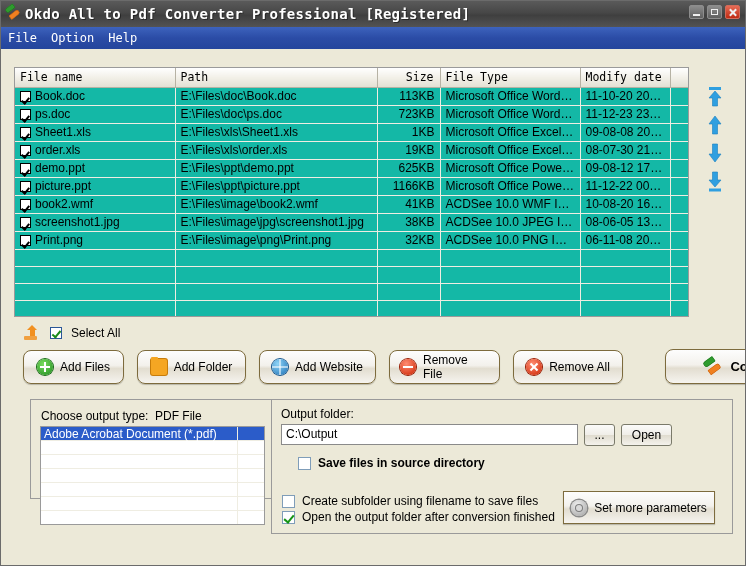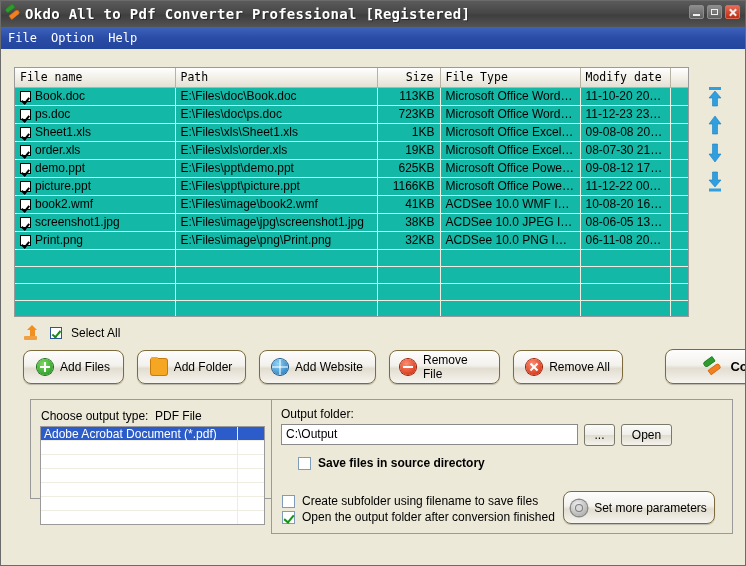--- a/index.html
+++ b/index.html
@@ -187,21 +187,21 @@
   .cbsq{
     width:13px;height:13px;border:1px solid #7f9db9;background:#fff;
     position:relative;box-sizing:border-box;flex:0 0 auto;
   }
   .cbsq.on:after{
     content:"";position:absolute;left:3px;top:1px;width:4px;height:8px;
     border:solid #159415;border-width:0 2px 2px 0;transform:rotate(40deg);
   }
   .setparams{
     position:absolute;left:562px;top:490px;width:152px;height:33px;
-    border:1px solid #7d6b3d;border-radius:8px;
+    border:1px solid #7d6b3d;border-radius:0;
     background:linear-gradient(to bottom,#fdfdfd 0%,#f3f1ec 45%,#e2ddd0 55%,#f6f4ef 100%);
     display:flex;align-items:center;justify-content:center;gap:7px;
     font-size:12px;color:#000;box-shadow:0 1px 1px rgba(0,0,0,0.2);
     box-sizing:border-box;cursor:default;
   }
   .convert-ico{width:20px;height:17px;position:relative;flex:0 0 auto;}
   .convert-ico .g{
     position:absolute;left:0;top:1px;width:12px;height:6px;background:#2e9b2e;
     border-radius:7px 2px 2px 7px;transform:rotate(-36deg);
     box-shadow:0 0 0 0.5px #1c6b1c inset;

